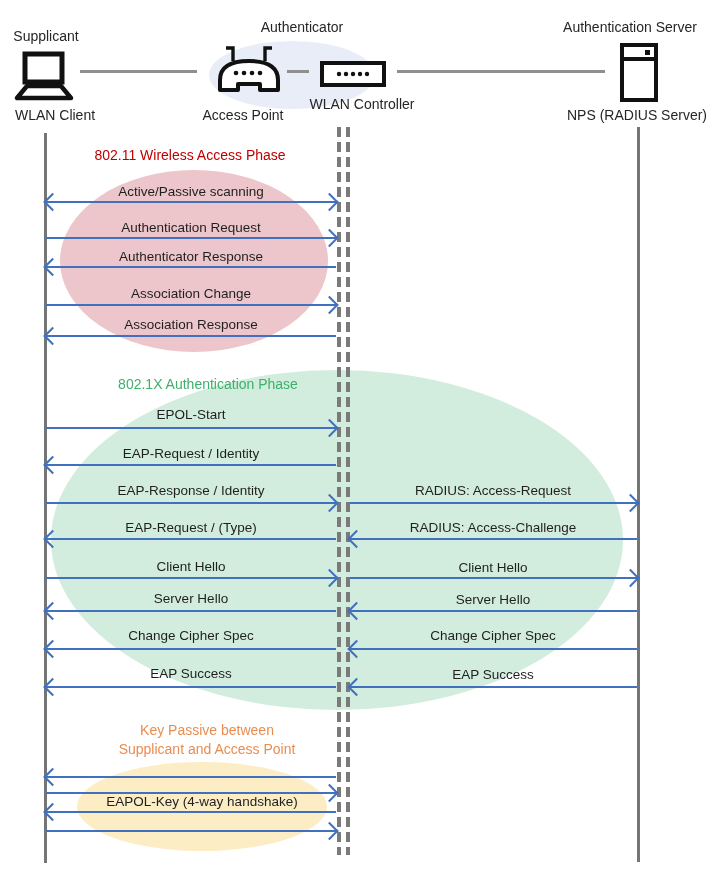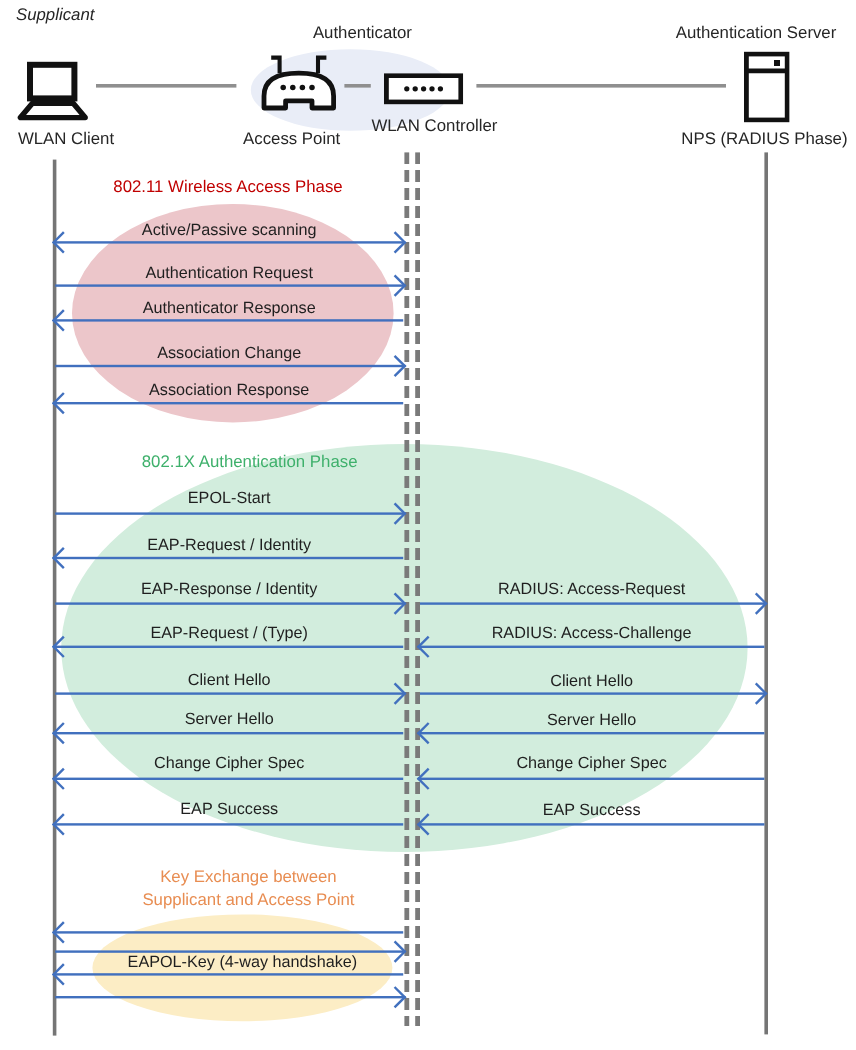--- a/index.html
+++ b/index.html
@@ -58,21 +58,21 @@
 </head>
 <body>
 
 <div id="stage">
 
   <div class="ellipse" style="left:209px;top:41px;width:166px;height:68px;background:var(--bluegray);"></div>
   <div class="ellipse" style="left:60px;top:170px;width:268px;height:182px;background:var(--pink);"></div>
   <div class="ellipse" style="left:51px;top:370px;width:572px;height:340px;background:var(--green);"></div>
   <div class="ellipse" style="left:77px;top:762px;width:250px;height:89px;background:var(--yellow);"></div>
 
-  <div class="role-label" style="left:46px;top:4px;font-style:italic;">Supplicant</div>
+  <div class="role-label" style="left:46px;top:28px;">Supplicant</div>
   <div class="role-label" style="left:302px;top:19px;">Authenticator</div>
   <div class="role-label" style="left:630px;top:19px;">Authentication Server</div>
 
   <div class="connector" style="left:80px;top:70px;width:117px;"></div>
   <div class="connector" style="left:287px;top:70px;width:22px;"></div>
   <div class="connector" style="left:397px;top:70px;width:208px;"></div>
 
   <svg class="icon" style="left:10px;top:50px;" width="68" height="53" viewBox="0 0 68 53">
     <rect x="15" y="4" width="37" height="28" fill="#ffffff" stroke="#111111" stroke-width="5"></rect>
     <path d="M7,48 L61,48 L51,36 L17,36 Z" fill="#ffffff" stroke="#111111" stroke-width="4.5" stroke-linejoin="round"></path>
@@ -99,30 +99,30 @@
 
   <svg class="icon" style="left:620px;top:43px;" width="38" height="59" viewBox="0 0 38 59">
     <rect x="2" y="2" width="34" height="55" fill="#ffffff" stroke="#111111" stroke-width="4"></rect>
     <line x1="2" y1="16" x2="36" y2="16" stroke="#111111" stroke-width="4"></line>
     <rect x="25" y="7" width="5" height="5" fill="#111111"></rect>
   </svg>
 
   <div class="dev-label" style="left:55px;top:107px;">WLAN Client</div>
   <div class="dev-label" style="left:243px;top:107px;">Access Point</div>
   <div class="dev-label" style="left:362px;top:96px;">WLAN Controller</div>
-  <div class="dev-label" style="left:637px;top:107px;">NPS (RADIUS Phase)</div>
+  <div class="dev-label" style="left:637px;top:107px;">NPS (RADIUS Server)</div>
 
   <div class="lifeline" style="left:44px;top:133px;height:730px;"></div>
   <div class="dashline" style="left:337px;top:127px;height:728px;"></div>
   <div class="dashline" style="left:346px;top:127px;height:728px;"></div>
   <div class="lifeline" style="left:637px;top:127px;height:735px;"></div>
 
   <div class="phase-title pt1" style="left:190px;top:147px;">802.11 Wireless Access Phase</div>
   <div class="phase-title pt2" style="left:208px;top:376px;">802.1X Authentication Phase</div>
-  <div class="phase-title pt3" style="left:207px;top:722px;">Key Exchange between</div>
+  <div class="phase-title pt3" style="left:207px;top:722px;">Key Passive between</div>
   <div class="phase-title pt3" style="left:207px;top:741px;">Supplicant and Access Point</div>
 
   <div id="messages">
       <div class="arrow" style="left: 46px; top: 201px; width: 290px;">
         <span class="head r"></span>
         <span class="head l"></span>
       </div>
       <div class="msg-label" style="left: 191px; top: 184px;">Active/Passive scanning</div>
       <div class="arrow" style="left: 46px; top: 237px; width: 290px;">
         <span class="head r"></span>

